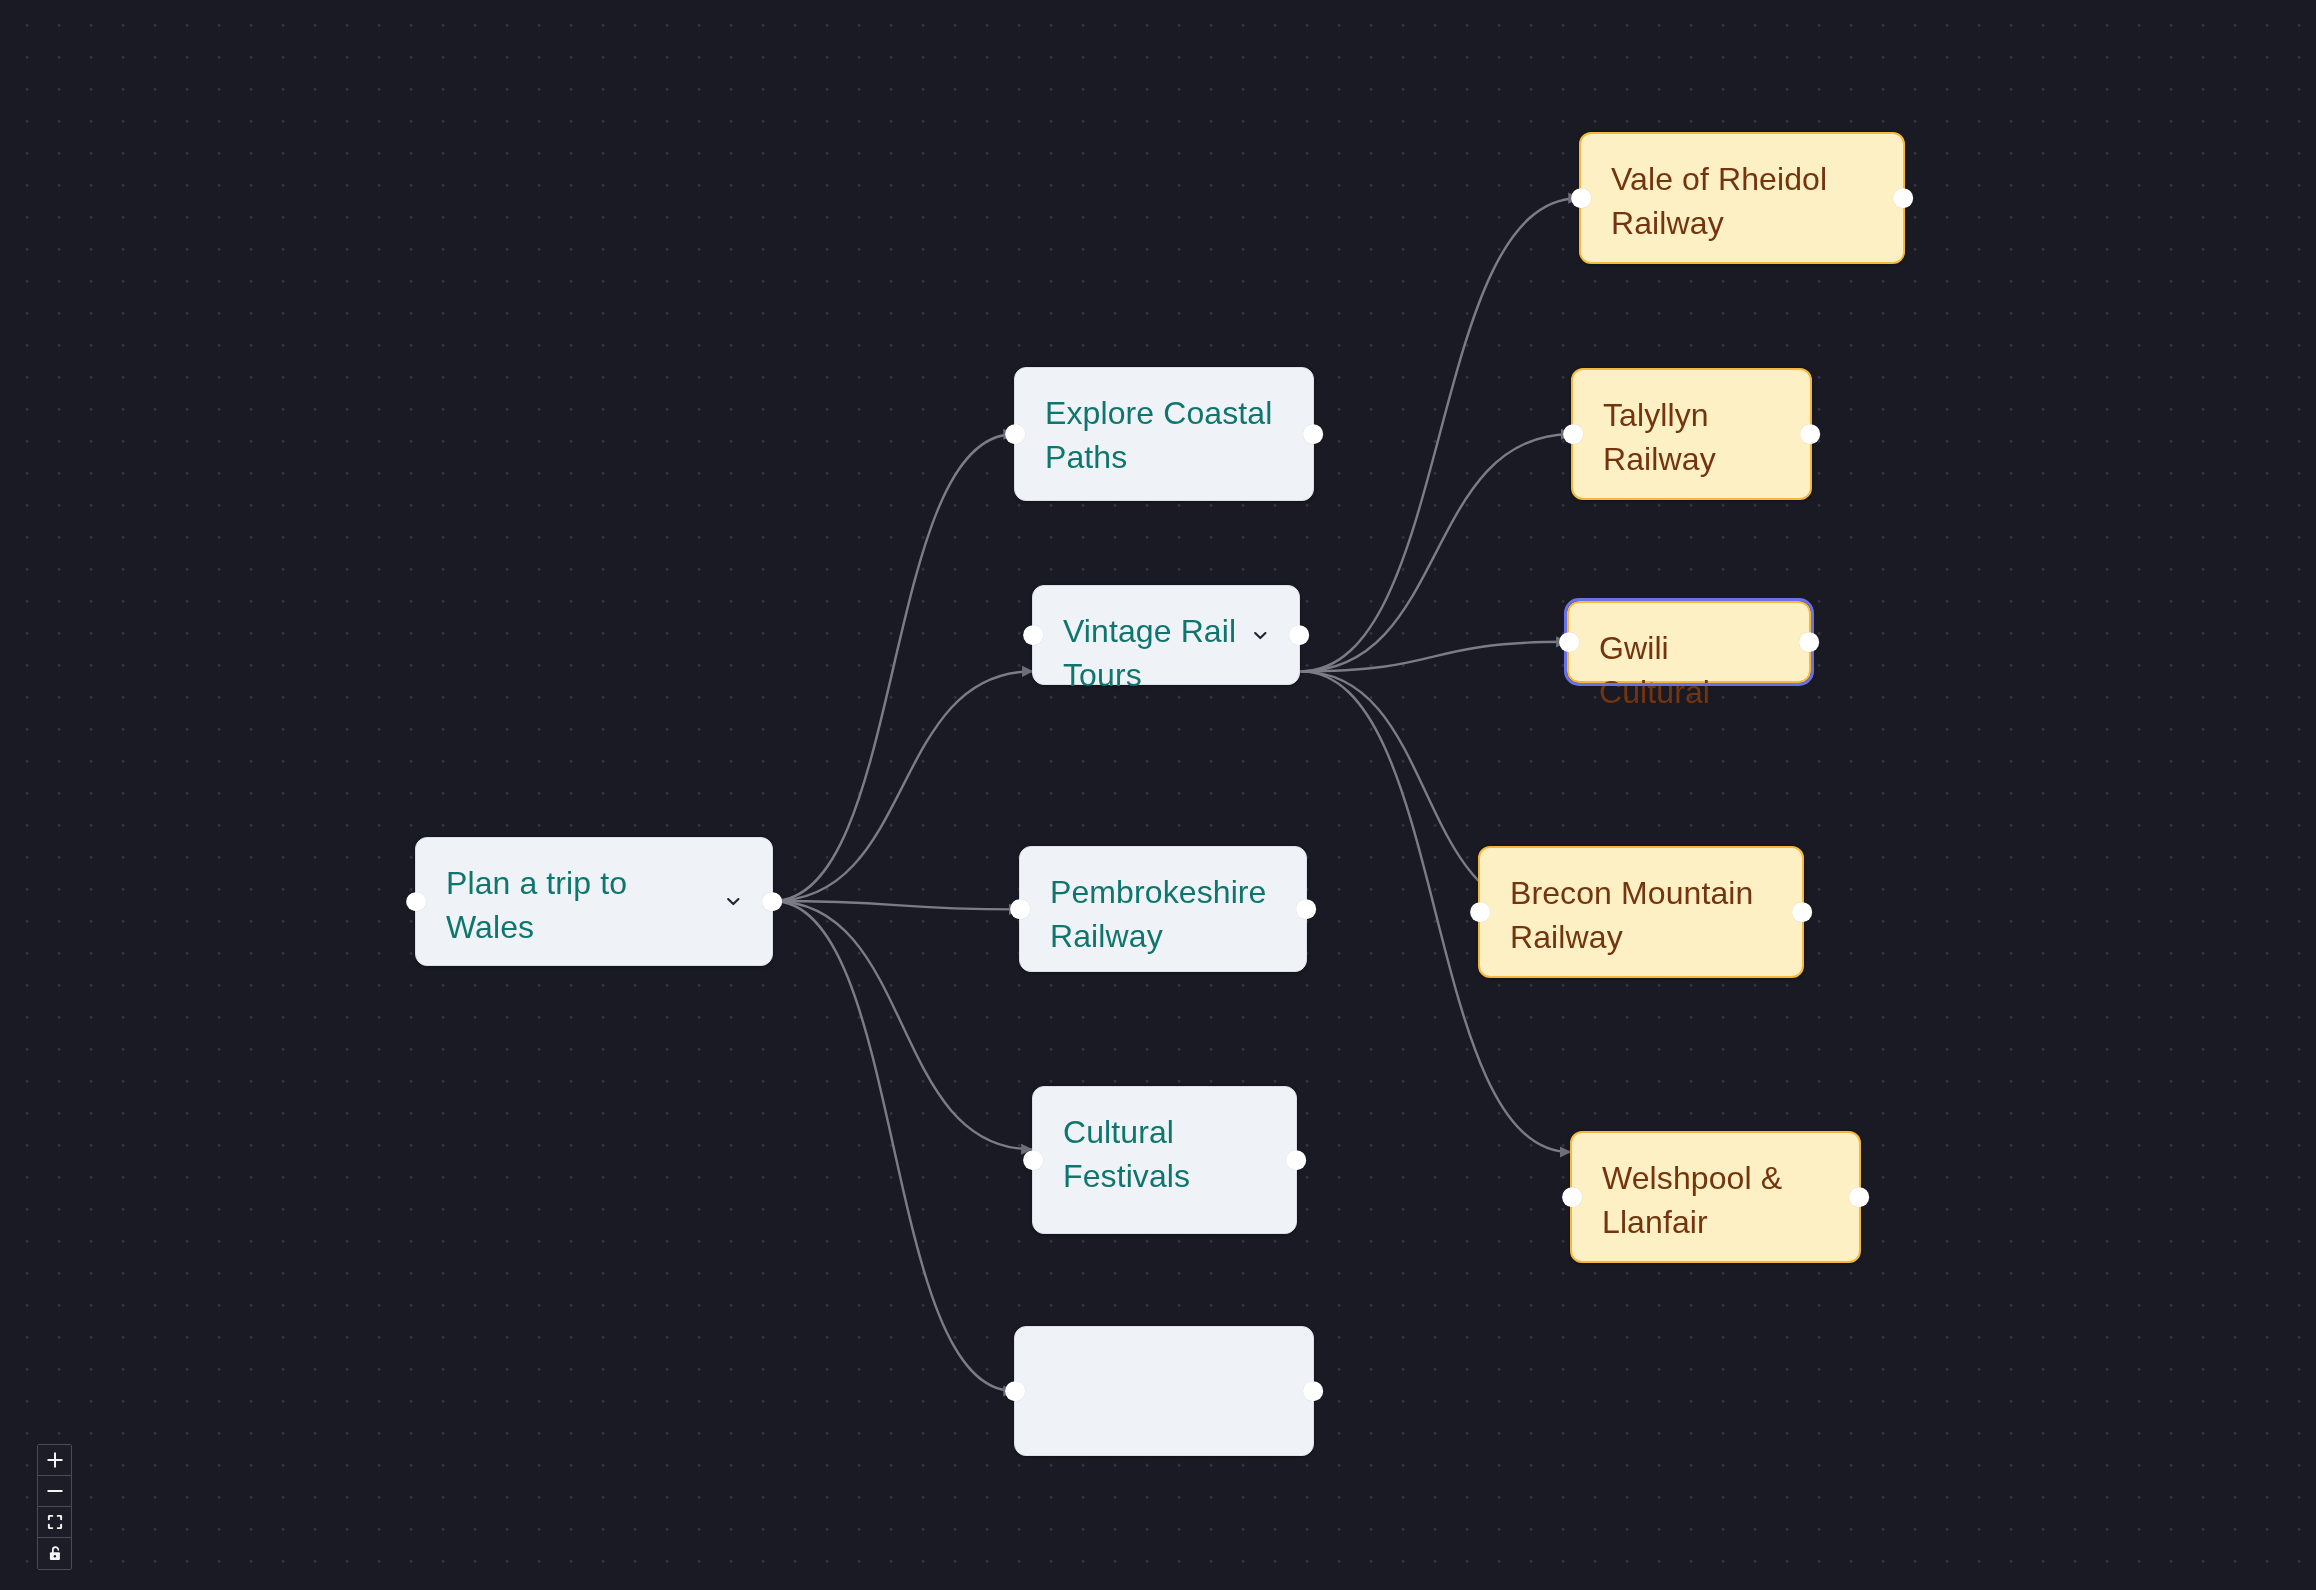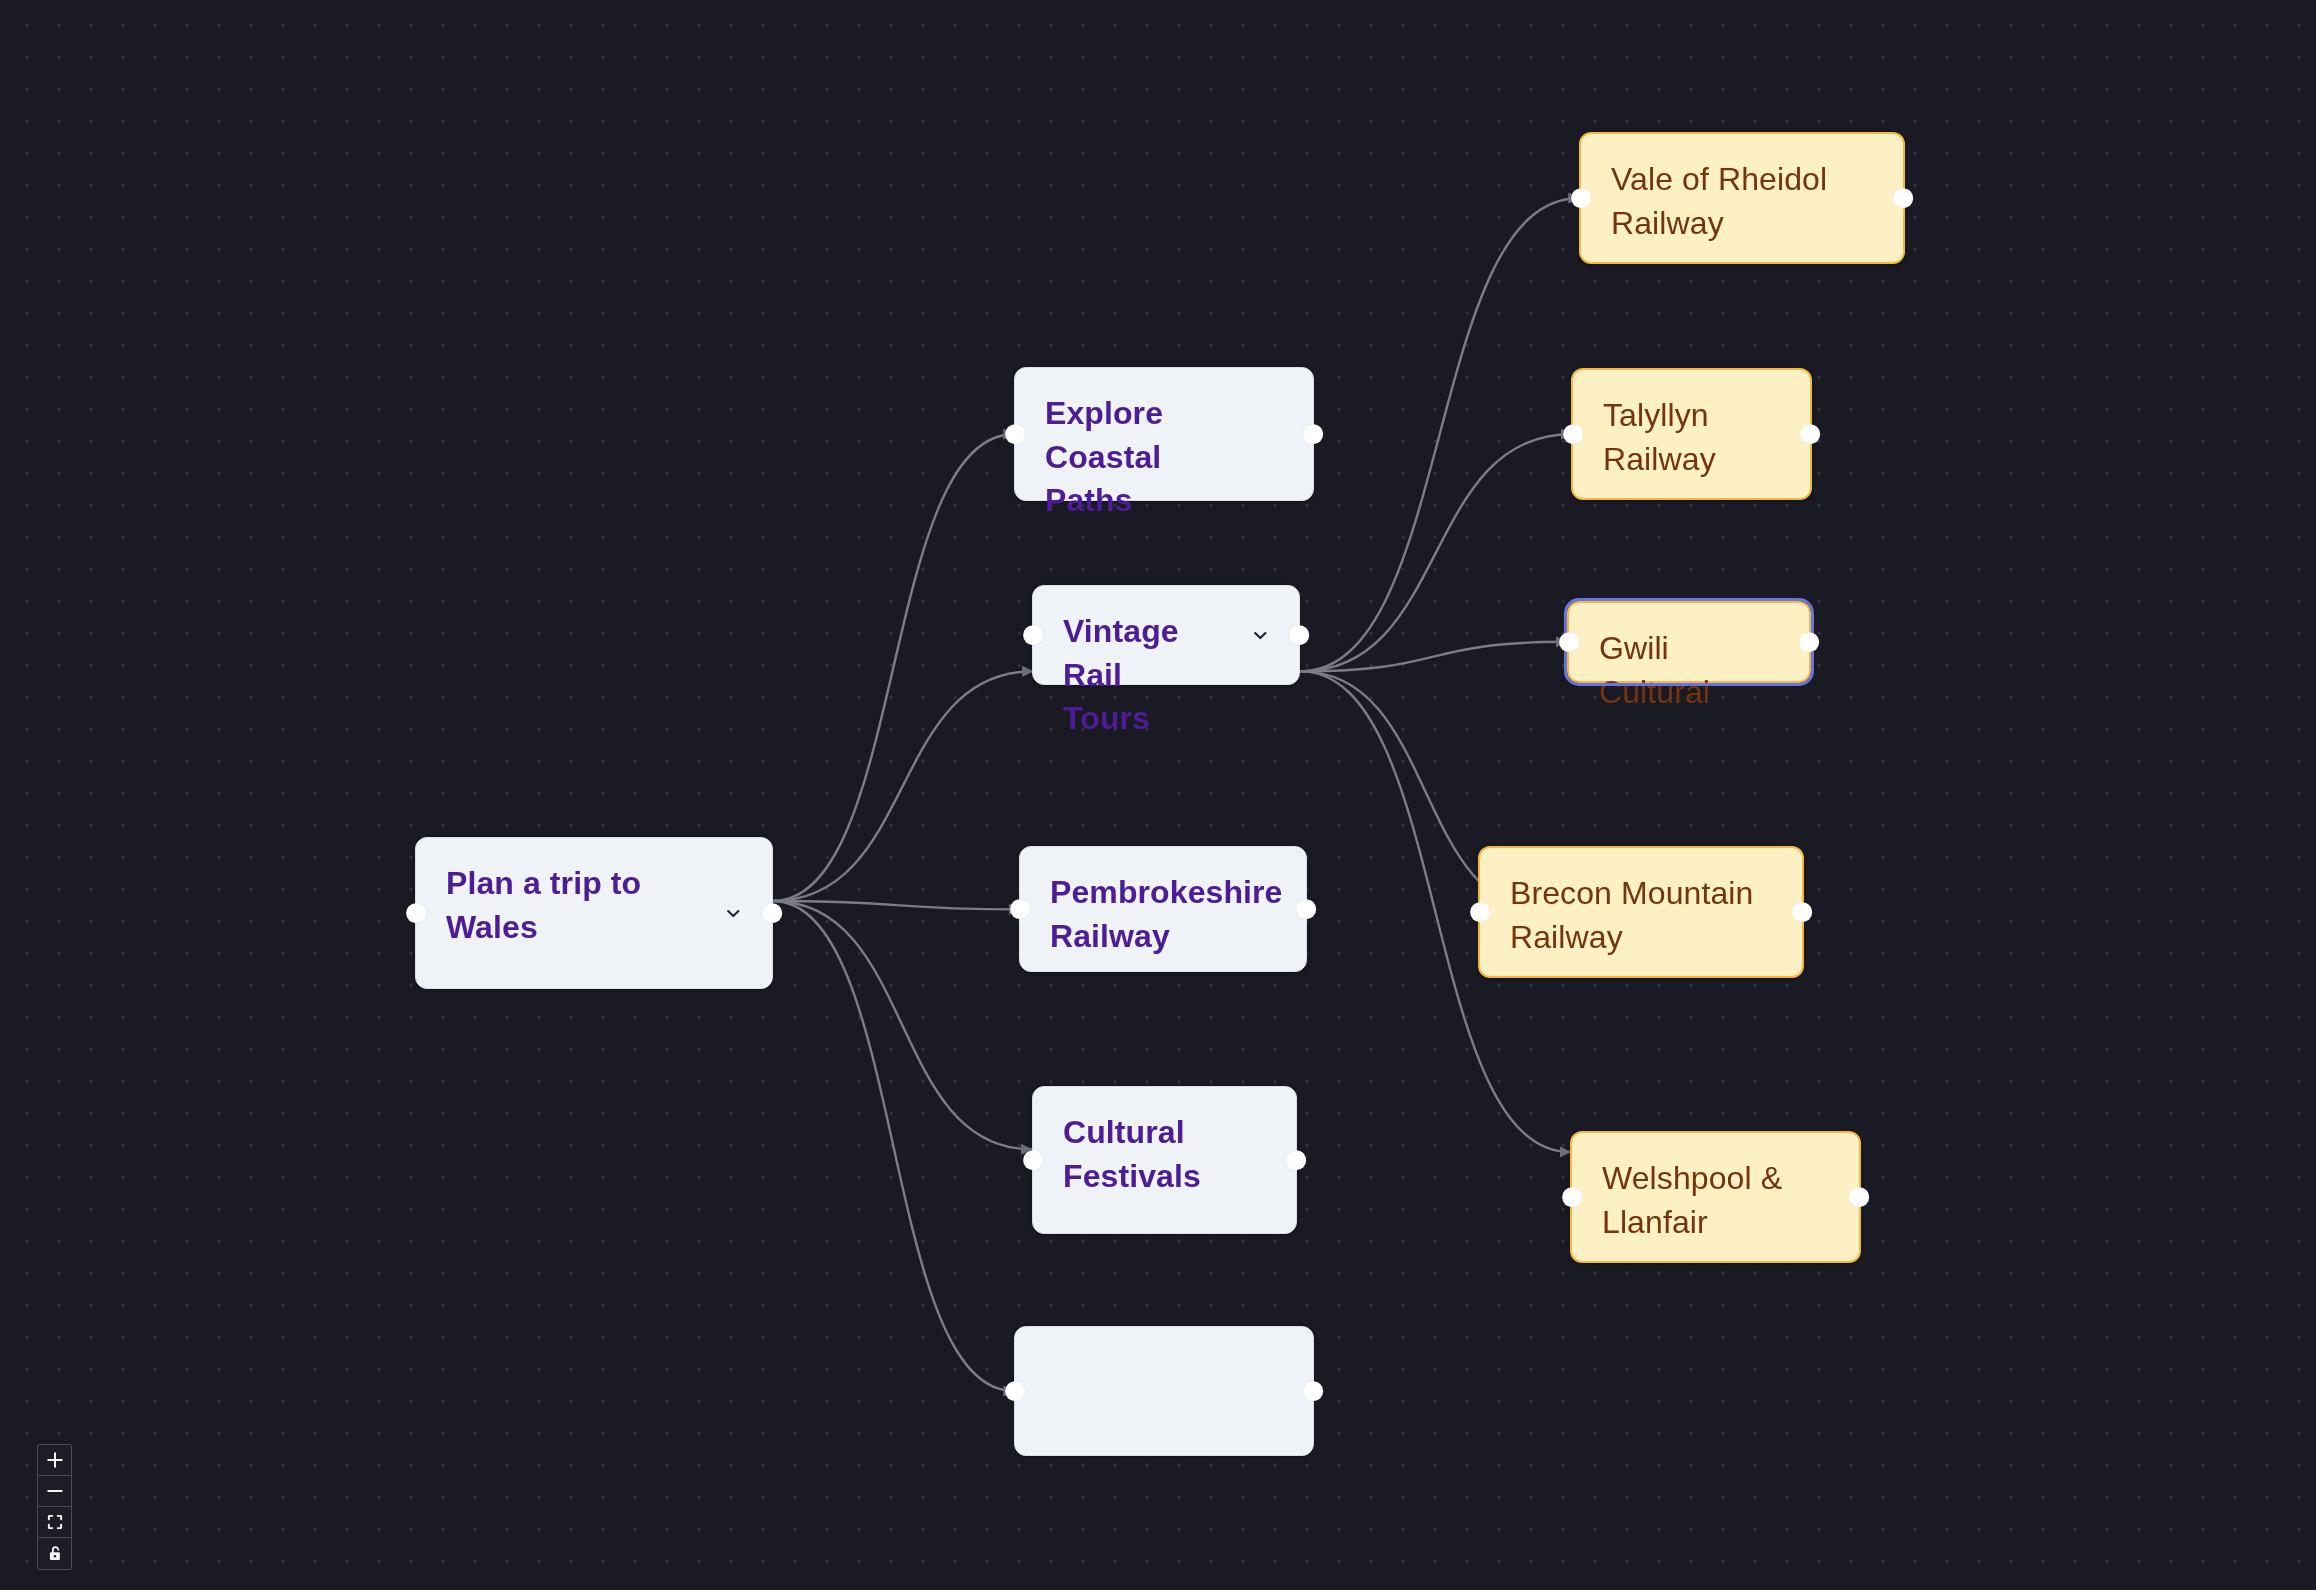--- a/index.html
+++ b/index.html
@@ -43,22 +43,21 @@
     gap: 9.4px;
   }
 
   .node.plain {
     background: #eff2f6;
     border: 0.9px solid #dbe0e8;
     box-shadow: 0 0.9px 2.8px rgba(0,0,0,0.35);
   }
 
   .node.plain .node-label {
-    color: #4c1d95;
-    font-weight: bold;
+    color: #0f766e;
   }
 
   .node.accent {
     background: #fdf0c4;
     border: 2.3px solid #f5b73c;
     box-shadow: 0 0.9px 2.8px rgba(0,0,0,0.35);
   }
 
   .node.accent .node-label {
     color: #74340d;
@@ -152,21 +151,21 @@
         <path d="M 825 961.5 C 966.35 961.5, 940.65 1484.5, 1082 1484.5" marker-end="url(#arrow)"></path>
         <path d="M 1388 716.5 C 1551.35 716.5, 1521.65 211.5, 1685 211.5" marker-end="url(#arrow)"></path>
         <path d="M 1388 716.5 C 1546.95 716.5, 1518.05 463.5, 1677 463.5" marker-end="url(#arrow)"></path>
         <path d="M 1388 716.5 C 1544.2 716.5, 1515.8 685, 1672 685" marker-end="url(#arrow)"></path>
         <path d="M 1388 716.5 C 1534.85 716.5, 1508.15 973.5, 1655 973.5" marker-end="url(#arrow)"></path>
         <path d="M 1388 716.5 C 1546.4 716.5, 1517.6 1229.5, 1676 1229.5" marker-end="url(#arrow)"></path>
       </g>
   </svg>
 
   <div id="node-layer">
-      <div class="node plain" style="left: 415px; top: 837px; width: 358px; height: 152px; gap: 24px;">
+      <div class="node plain" style="left: 415px; top: 837px; width: 358px; height: 129px; gap: 24px;">
         <div class="node-body">
           <div class="node-label">Plan a trip to Wales</div>
         </div>
         <span class="chevron" style="align-self: center; margin-top: 0px;"><svg width="20.6" height="20.6" viewBox="0 0 22 22">
             <path d="M5.5 8.6 L11 14 L16.5 8.6" stroke="#1f2637" stroke-width="2.3" fill="none" stroke-linecap="round" stroke-linejoin="round"></path>
           </svg></span>
         <span class="handle left"></span>
         <span class="handle right"></span>
       </div>
       <div class="node plain" style="left: 1014px; top: 367px; width: 300px; height: 134px;">

